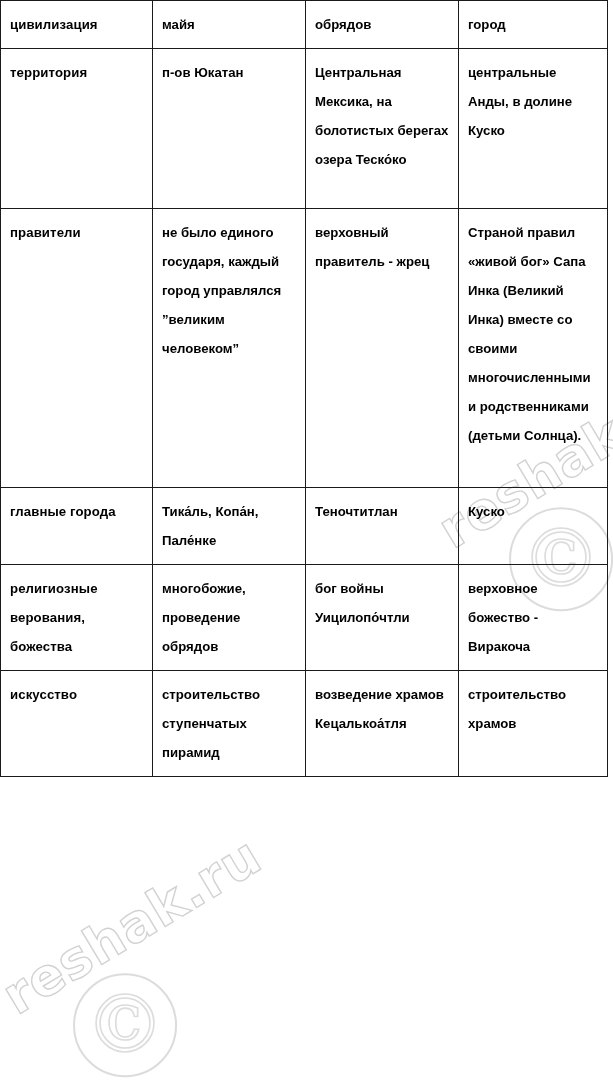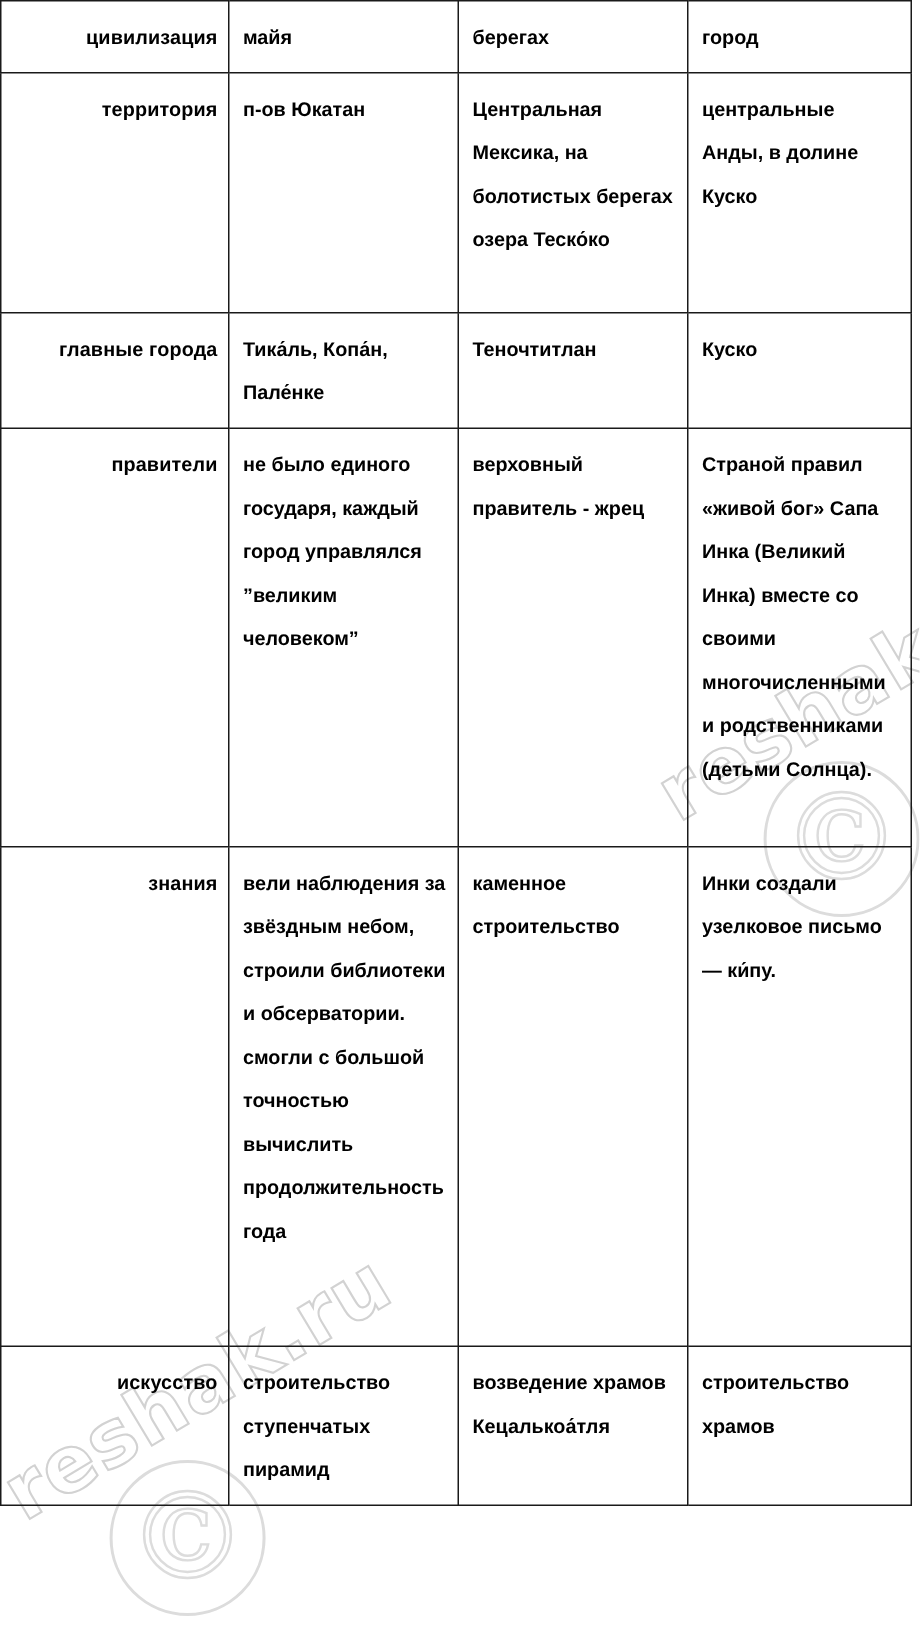--- a/index.html
+++ b/index.html
@@ -41,21 +41,20 @@
     font-size: 13.2px;
     line-height: 29px;
     font-weight: 700;
     background: transparent;
     word-wrap: break-word;
     overflow-wrap: break-word;
   }
   table.comparison td.rowhead {
     font-weight: bold;
     letter-spacing: 0.1px;
-    text-align: right;
   }
   
   tr[data-row="civilization"] td { height: 26px; }
   tr[data-row="territory"] td { height: 141px; }
   tr[data-row="cities"] td { height: 54px; }
   tr[data-row="rulers"] td { height: 260px; }
   tr[data-row="religion"] td { height: 80px; }
   tr[data-row="knowledge"] td { height: 314px; }
   tr[data-row="art"] td { height: 83px; }
 
@@ -120,52 +119,52 @@
       <col class="c1">
         <col class="c2">
         <col class="c3">
         <col class="c4">
     </colgroup>
     <tbody>
 
       <tr data-row="civilization">
         <td class="rowhead">цивилизация</td>
         <td>майя</td>
-        <td>берегах</td>
+        <td>обрядов</td>
         <td>город</td>
       </tr>
 
       <tr data-row="territory">
         <td class="rowhead">территория</td>
         <td>п-ов Юкатан</td>
         <td>Центральная Мексика, на болотистых берегах озера Теско́ко</td>
         <td>центральные Анды, в долине Куско</td>
       </tr>
 
+      <tr data-row="rulers">
+        <td class="rowhead">правители</td>
+        <td>не было единого государя, каждый город управлялся ”великим человеком”</td>
+        <td>верховный правитель - жрец</td>
+        <td>Страной правил «живой бог» Сапа Инка (Великий Инка) вместе со своими многочисленными и родственниками (детьми Солнца).</td>
+      </tr>
+
       <tr data-row="cities">
         <td class="rowhead">главные города</td>
         <td>Тика́ль, Копа́н, Пале́нке</td>
         <td>Теночтитлан</td>
         <td>Куско</td>
       </tr>
 
-      <tr data-row="rulers">
-        <td class="rowhead">правители</td>
-        <td>не было единого государя, каждый город управлялся ”великим человеком”</td>
-        <td>верховный правитель - жрец</td>
-        <td>Страной правил «живой бог» Сапа Инка (Великий Инка) вместе со своими многочисленными и родственниками (детьми Солнца).</td>
+      <tr data-row="religion">
+        <td class="rowhead">религиозные верования, божества</td>
+        <td>многобожие, проведение обрядов</td>
+        <td>бог войны Уицилопо́чтли</td>
+        <td>верховное божество - Виракоча</td>
       </tr>
 
-
-      <tr data-row="knowledge">
-        <td class="rowhead">знания</td>
-        <td>вели наблюдения за звёздным небом, строили библиотеки и обсерватории. смогли с большой точностью вычислить продолжительность года</td>
-        <td>каменное строительство</td>
-        <td>Инки создали узелковое письмо — ки́пу.</td>
-      </tr>
 
       <tr data-row="art">
         <td class="rowhead">искусство</td>
         <td>строительство ступенчатых пирамид</td>
         <td>возведение храмов Кецалькоа́тля</td>
         <td>строительство храмов</td>
       </tr>
 
     </tbody>
   </table>

